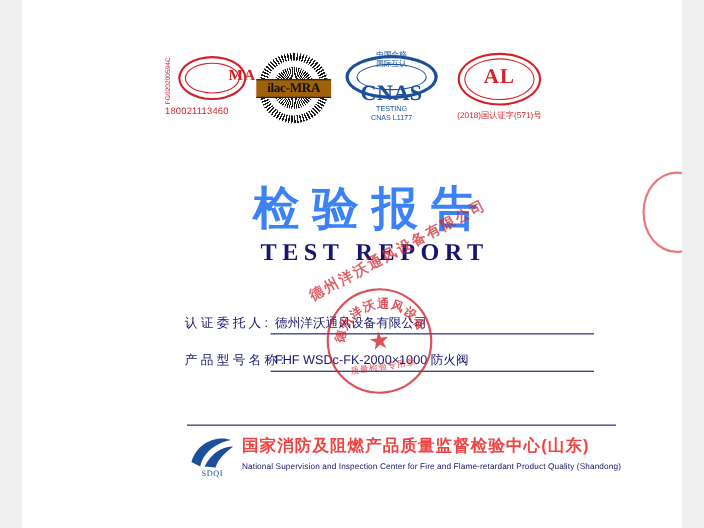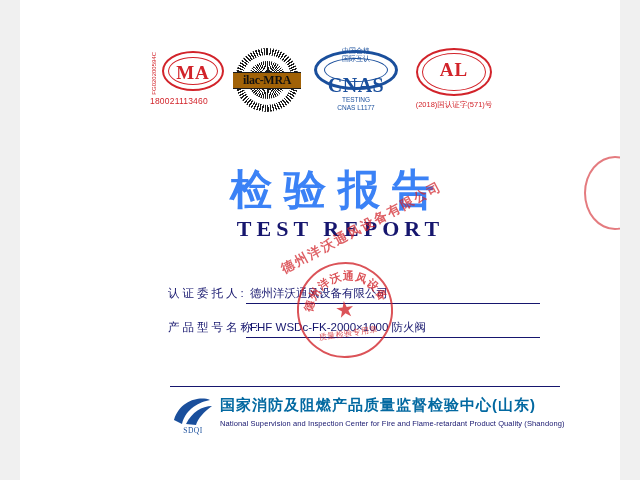--- a/index.html
+++ b/index.html
@@ -57,23 +57,23 @@
     box-sizing:border-box;
   }
   .cma .ell::after{
     content:"";position:absolute;
     left:4px;top:4px;right:4px;bottom:4px;
     border:1px solid #d2232a;
     border-radius:50%/50%;
   }
   .cma .word{
     position:absolute;left:0;top:16px;width:80px;
-    text-align:center;
-    font-family:"Liberation Serif", serif;
-    font-weight:bold;font-size:19px;
+    text-align:right;
+    font-family:"Liberation Serif", serif;
+    font-weight:bold;font-size:14px;
     color:#d2232a;letter-spacing:1px;
   }
   .cma .num{
     position:absolute;left:-3px;top:50px;
     font-size:8.5px;color:#d2232a;
     letter-spacing:.2px;white-space:nowrap;
   }
 
   
   .ilac{left:215px;width:64px;}
@@ -283,21 +283,21 @@
     width:44px;height:34px;
   }
   .footer .sdqi{
     position:absolute;left:150px;top:34px;
     width:46px;text-align:center;
     font-family:"Liberation Serif", serif;
     font-size:7.5px;color:#1a4f9c;letter-spacing:.5px;
   }
   .footer .cn{
     position:absolute;left:200px;top:4px;
-    font-size:15px;font-weight:bold;color:#0369a1;
+    font-size:15px;font-weight:bold;color:#ef4444;
     letter-spacing:1px;white-space:nowrap;
   }
   .footer .en{
     position:absolute;left:200px;top:27px;
     font-size:7.5px;color:#16166e;
     letter-spacing:.1px;white-space:nowrap;
   }
   .footer .rule{
     position:absolute;left:150px;right:60px;top:-6px;
     border-bottom:1.5px solid #16166e;

